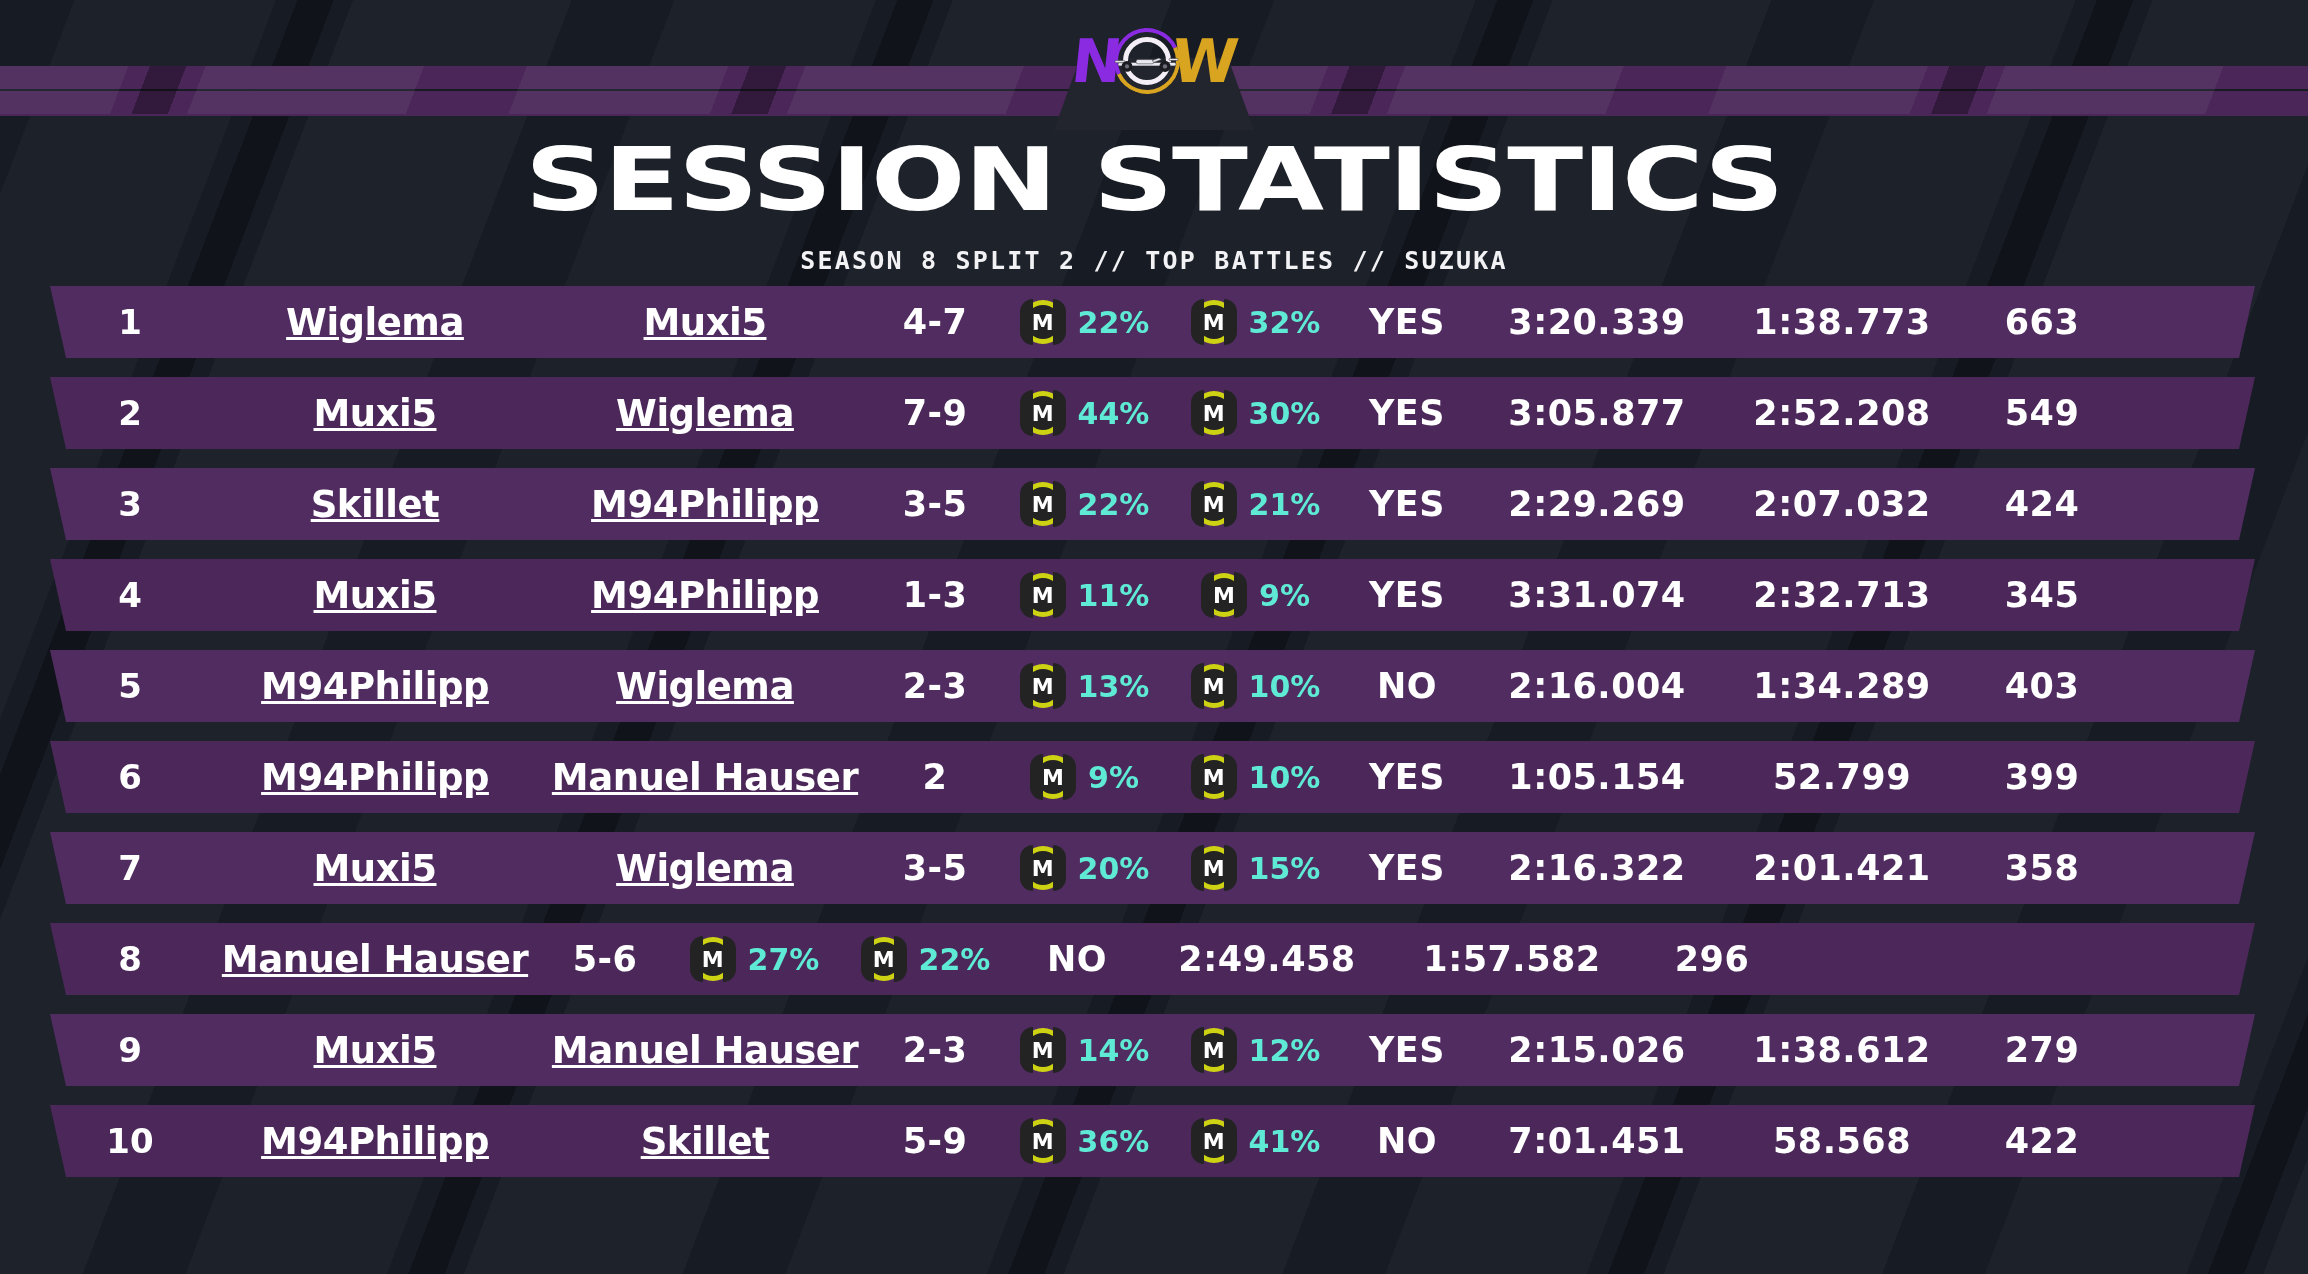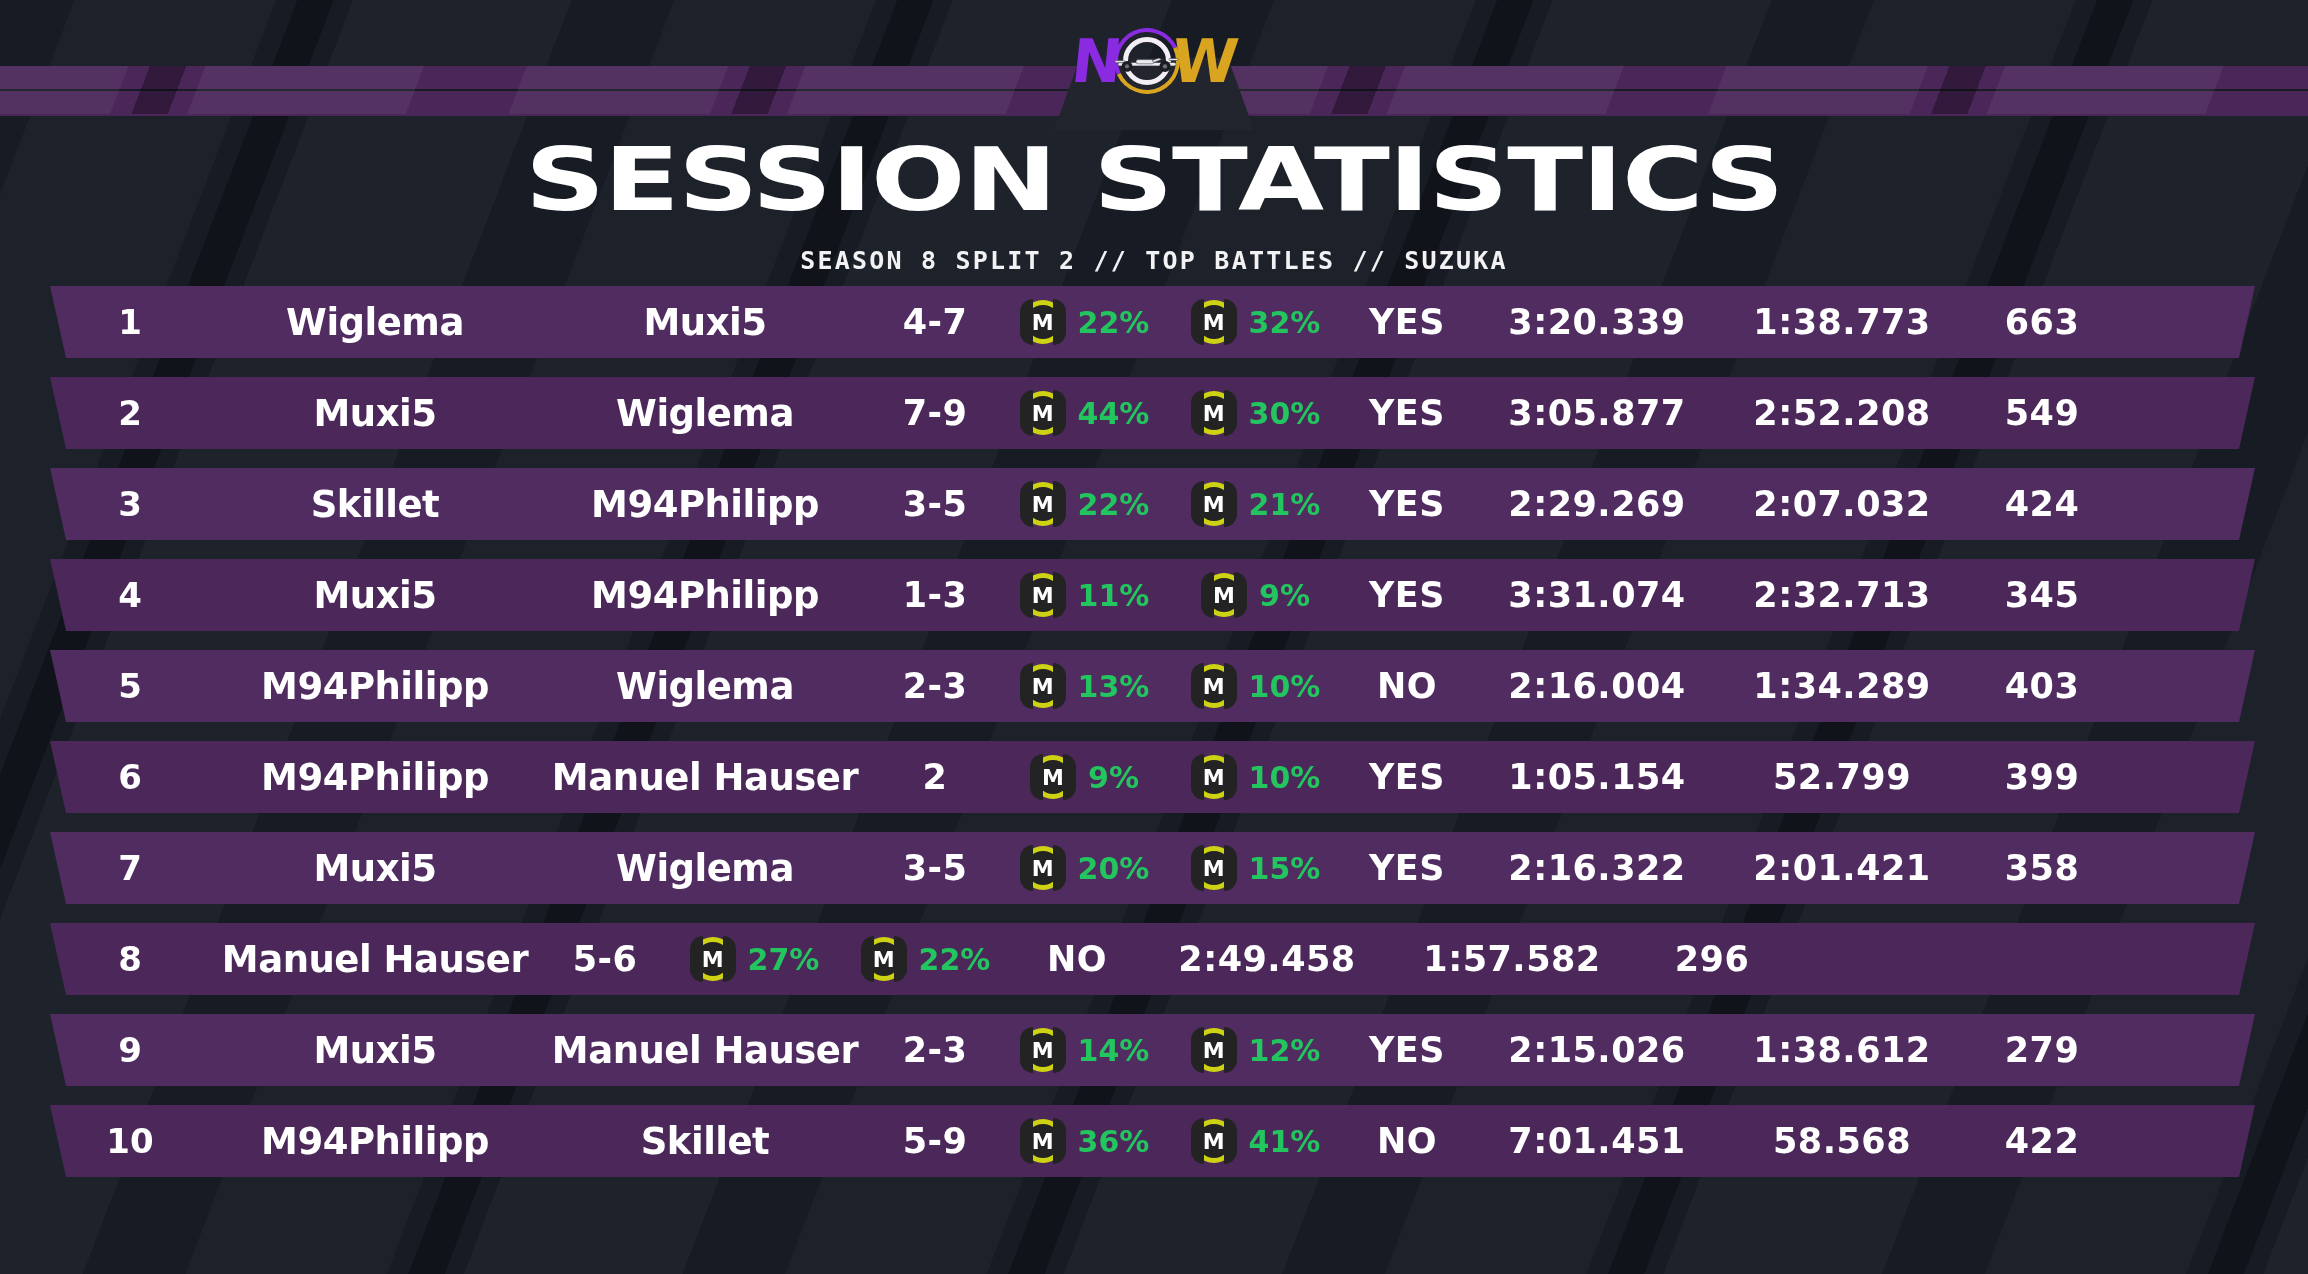--- a/index.html
+++ b/index.html
@@ -186,21 +186,21 @@
   .c-pts    { width:160px; text-align:center; flex:0 0 160px; }
 
   .row .cell {
     color:#ffffff;
     font-family:"DejaVu Sans", sans-serif;
     font-weight:bold;
     white-space:nowrap;
   }
   .row .c-rank  { font-size:34px; }
   .row .c-drvA,
-  .row .c-drvB  { font-size:37px; letter-spacing:-0.5px; }
+  .row .c-drvB  { font-size:37px; letter-spacing:-0.5px;text-decoration:underline; }
   .row .c-lap,
   .row .c-over,
   .row .c-dur,
   .row .c-hot,
   .row .c-pts   { font-size:35px; letter-spacing:0.5px; }
 
   
   .tyre {
     display:flex; align-items:center; justify-content:center; gap:4px;
   }
@@ -224,21 +224,21 @@
   .tyre-ico .notch-r { right:-1px; border-radius:0 13px 13px 0;}
   .tyre-ico .letter {
     position:absolute; inset:0;
     display:flex; align-items:center; justify-content:center;
     color:#ffffff;
     font-family:"DejaVu Sans", sans-serif;
     font-weight:bold; font-size:22px;
     z-index:3;
   }
   .tyre-pct {
-    color:#22c55e;
+    color:#5eead4;
     font-family:"DejaVu Sans", sans-serif;
     font-weight:bold; font-size:30px;
     letter-spacing:0px;
     margin-left:9px;
   }
 </style>
 </head>
 <body>
 
 <div id="stage">

